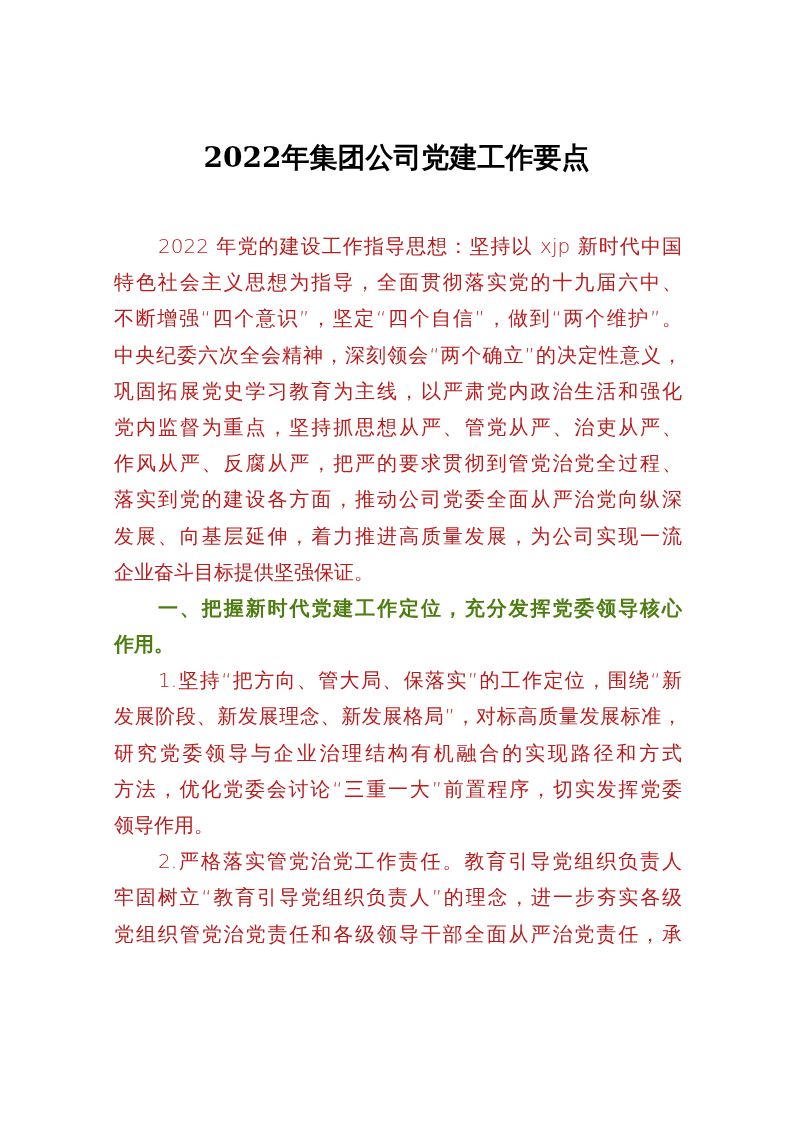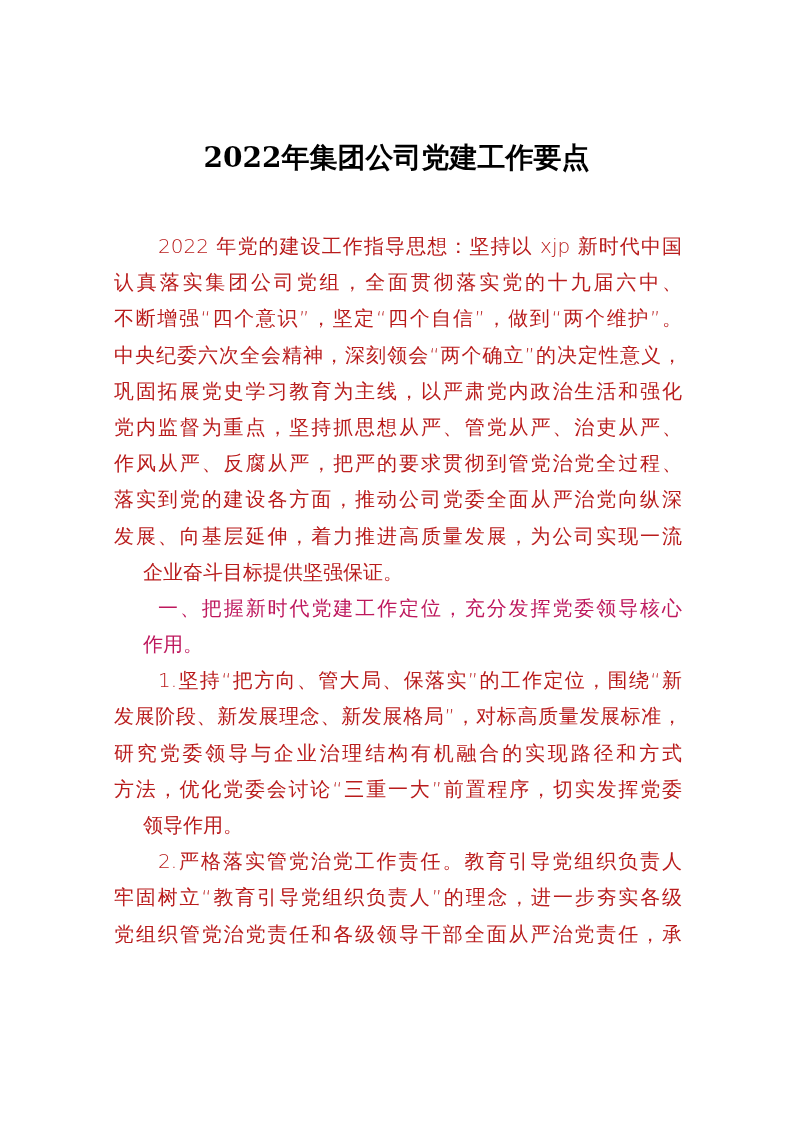--- a/index.html
+++ b/index.html
@@ -45,41 +45,40 @@
     font-size: 20px;
     white-space: nowrap;
     text-align: justify;
     text-align-last: justify;
     font-family: "DejaVu Sans", "Liberation Sans", sans-serif;
     font-weight: 300;
     color: #b91c1c;
   }
   .line.last {
     text-align-last: left;
-    margin-left: 29px;
   }
   .line.indent {
     padding-left: 44px;
   }
   .line.heading {
-    font-weight: normal;
-    color: #be185d;
+    font-weight: bold;
+    color: #4d7c0f;
   }
 </style>
 </head>
 <body>
 
 <div class="page">
   <div class="title">2022年集团公司党建工作要点</div>
 
   <div class="body">
 
     <div>
       <div class="line indent">2022 年党的建设工作指导思想：坚持以 xjp 新时代中国</div>
-      <div class="line">认真落实集团公司党组，全面贯彻落实党的十九届六中、</div>
+      <div class="line">特色社会主义思想为指导，全面贯彻落实党的十九届六中、</div>
       <div class="line">不断增强“四个意识”，坚定“四个自信”，做到“两个维护”。</div>
       <div class="line">中央纪委六次全会精神，深刻领会“两个确立”的决定性意义，</div>
       <div class="line">巩固拓展党史学习教育为主线，以严肃党内政治生活和强化</div>
       <div class="line">党内监督为重点，坚持抓思想从严、管党从严、治吏从严、</div>
       <div class="line">作风从严、反腐从严，把严的要求贯彻到管党治党全过程、</div>
       <div class="line">落实到党的建设各方面，推动公司党委全面从严治党向纵深</div>
       <div class="line">发展、向基层延伸，着力推进高质量发展，为公司实现一流</div>
       <div class="line last">企业奋斗目标提供坚强保证。</div>
     </div>
 

